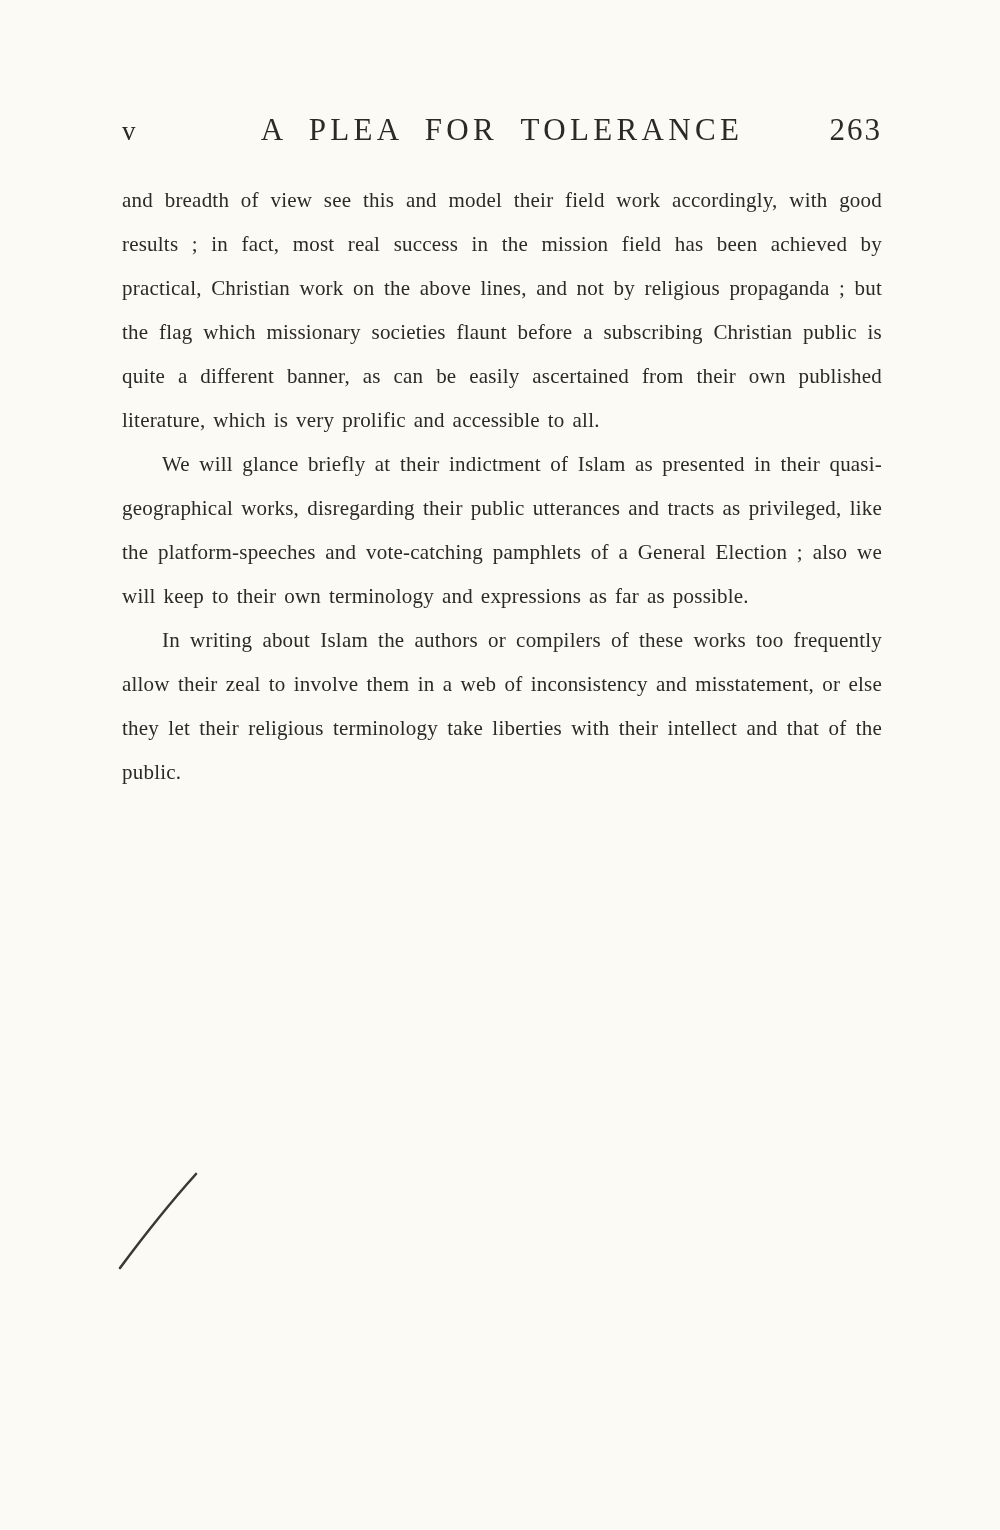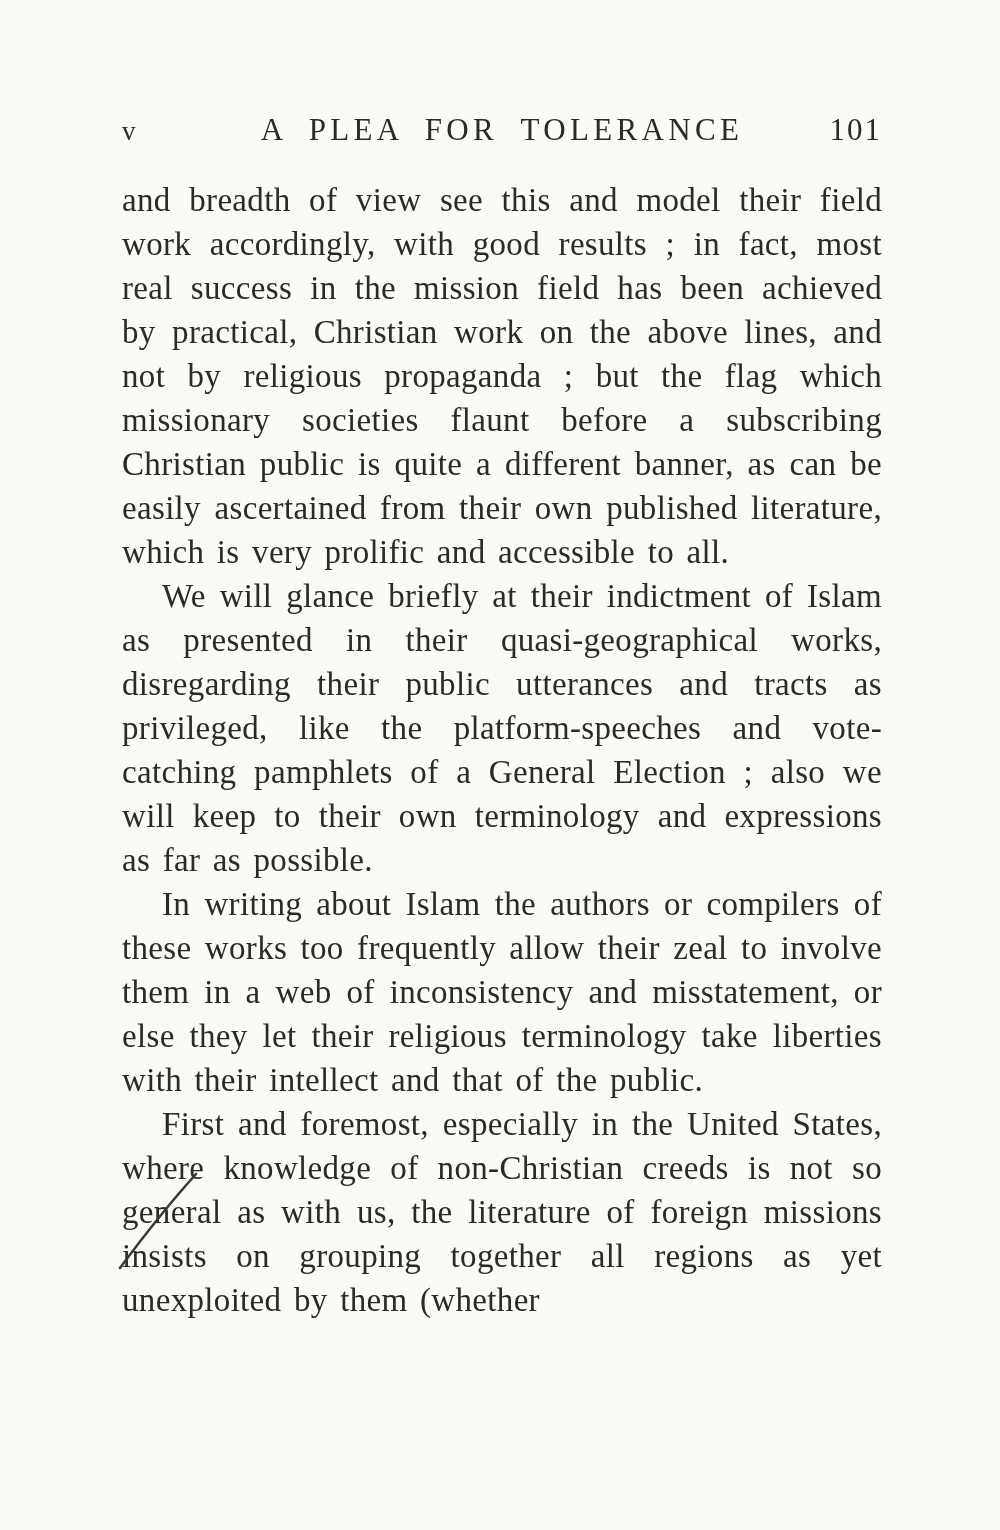--- a/index.html
+++ b/index.html
@@ -41,21 +41,21 @@
   .page-number {
     min-width: 60px;
     text-align: right;
     letter-spacing: 2px;
   }
   .body-text {
     position: absolute;
     top: 178px;
     left: 122px;
     width: 760px;
-    font-size: 33px;
+    font-size: 21px;
     line-height: 44px;
     text-align: justify;
     letter-spacing: 0.01em;
     word-spacing: 0.12em;
   }
   .body-text p {
     margin: 0;
   }
   .body-text p.indent {
     text-indent: 40px;
@@ -70,27 +70,26 @@
   }
 </style>
 </head>
 <body>
 
 <div class="page">
 
   <header class="page-header">
     <span class="chapter-marker">v</span>
     <span class="running-title">A PLEA FOR TOLERANCE</span>
-    <span class="page-number">101</span>
+    <span class="page-number">263</span>
   </header>
 
   <main class="body-text">
     <p>and breadth of view see this and model their field work accordingly, with good results ;  in fact, most real success in the mission field has been achieved by practical, Christian work on the above lines, and not by religious propaganda ;  but the flag which missionary societies flaunt before a subscribing Christian public is quite a different banner, as can be easily ascertained from their own published literature, which is very prolific and accessible to all.</p>
     <p class="indent">We will glance briefly at their indictment of Islam as presented in their quasi-geographical works, disregarding their public utterances and tracts as privileged, like the platform-speeches and vote-catching pamphlets of a General Election ;  also we will keep to their own terminology and expressions as far as possible.</p>
     <p class="indent">In writing about Islam the authors or compilers of these works too frequently allow their zeal to involve them in a web of inconsistency and misstatement, or else they let their religious terminology take liberties with their intellect and that of the public.</p>
-    <p class="indent">First and foremost, especially in the United States, where knowledge of non-Christian creeds is not so general as with us, the literature of foreign missions insists on grouping together all regions as yet unexploited by them  (whether</p>
   </main>
 
   <svg class="pen-mark" viewBox="0 0 110 110" xmlns="http://www.w3.org/2000/svg">
     <path d="M 88 6 Q 52 46 12 100" fill="none" stroke="#3a3934" stroke-width="2.6" stroke-linecap="round"></path>
   </svg>
 
 </div>
 
 </body></html>

